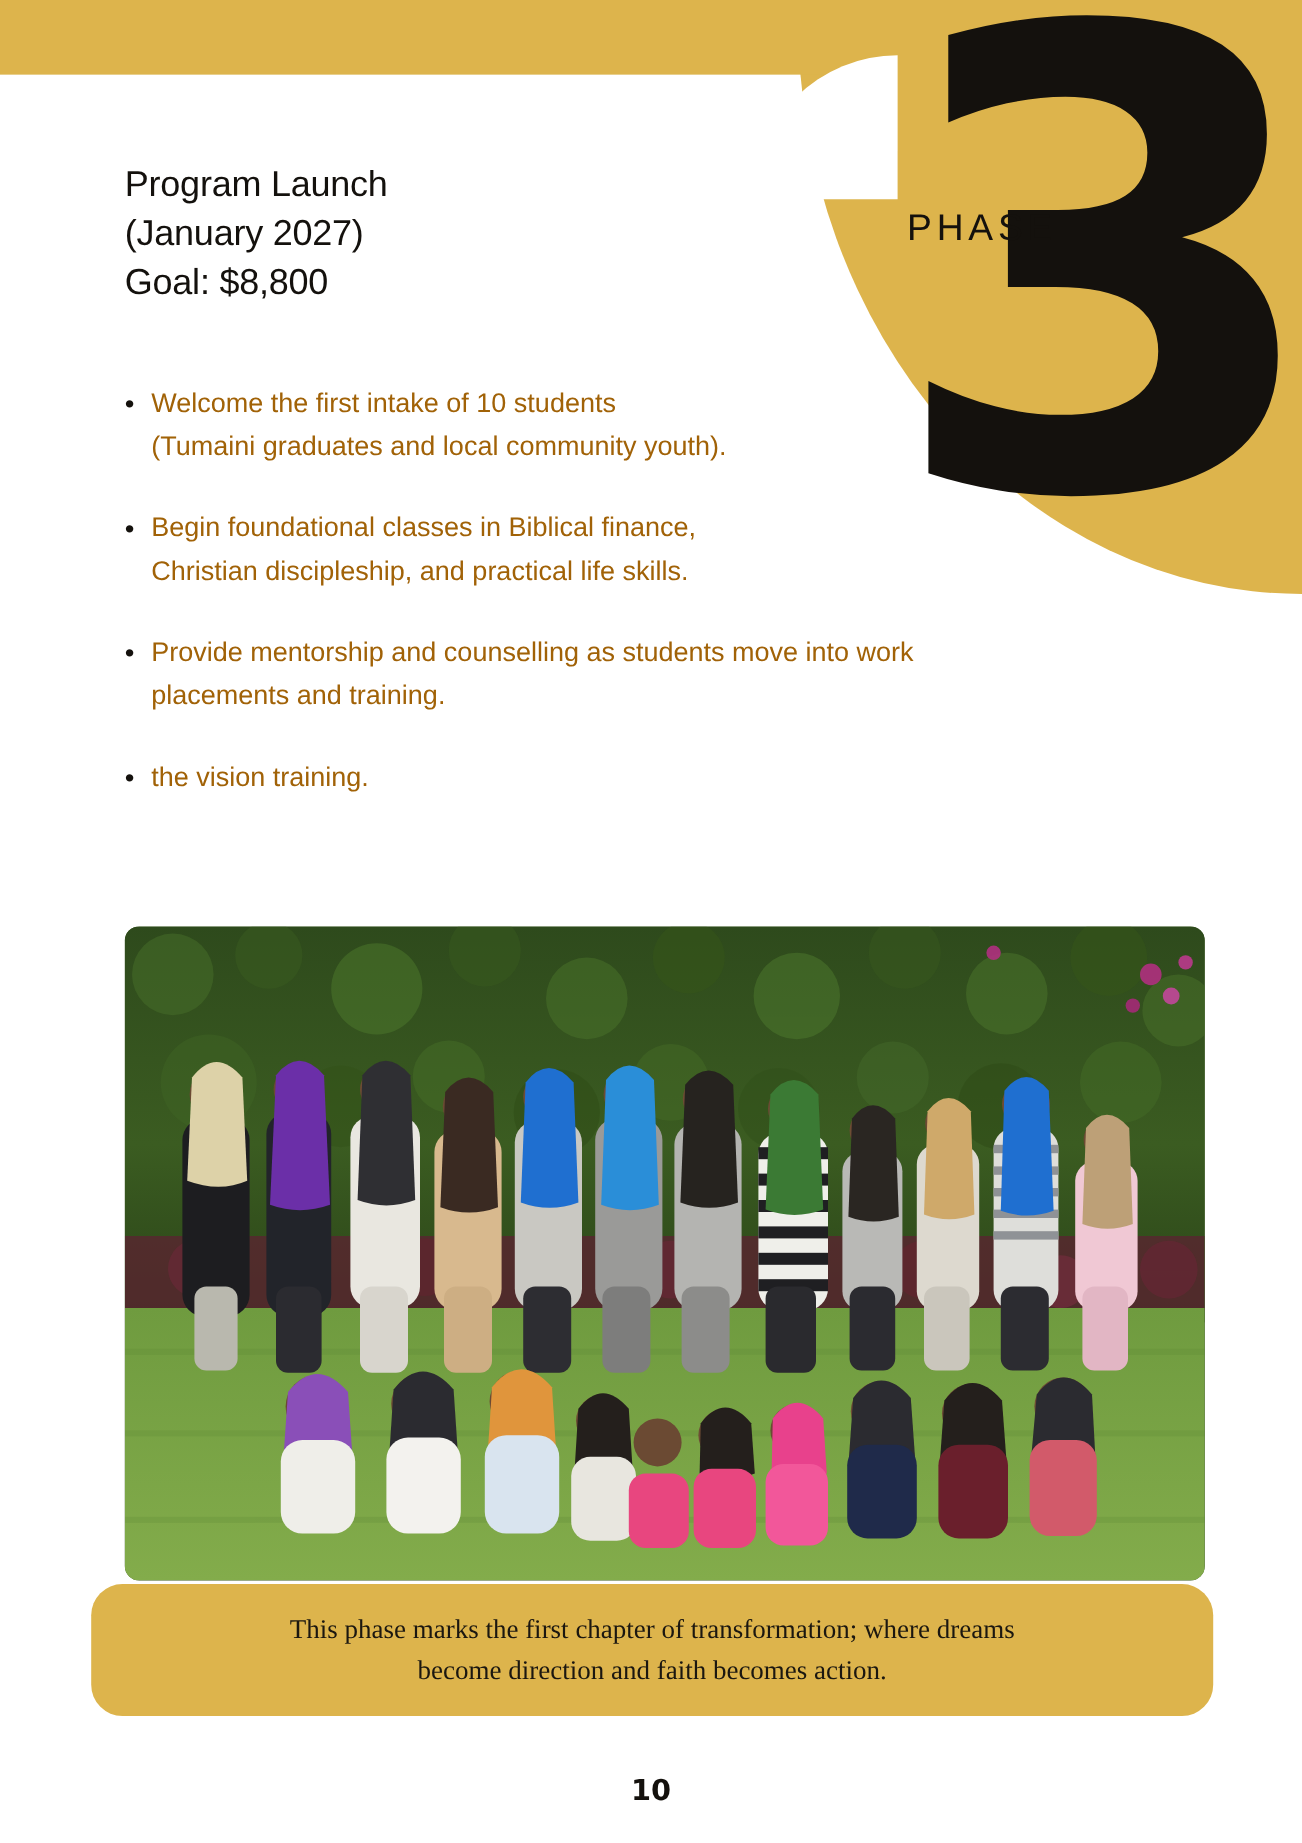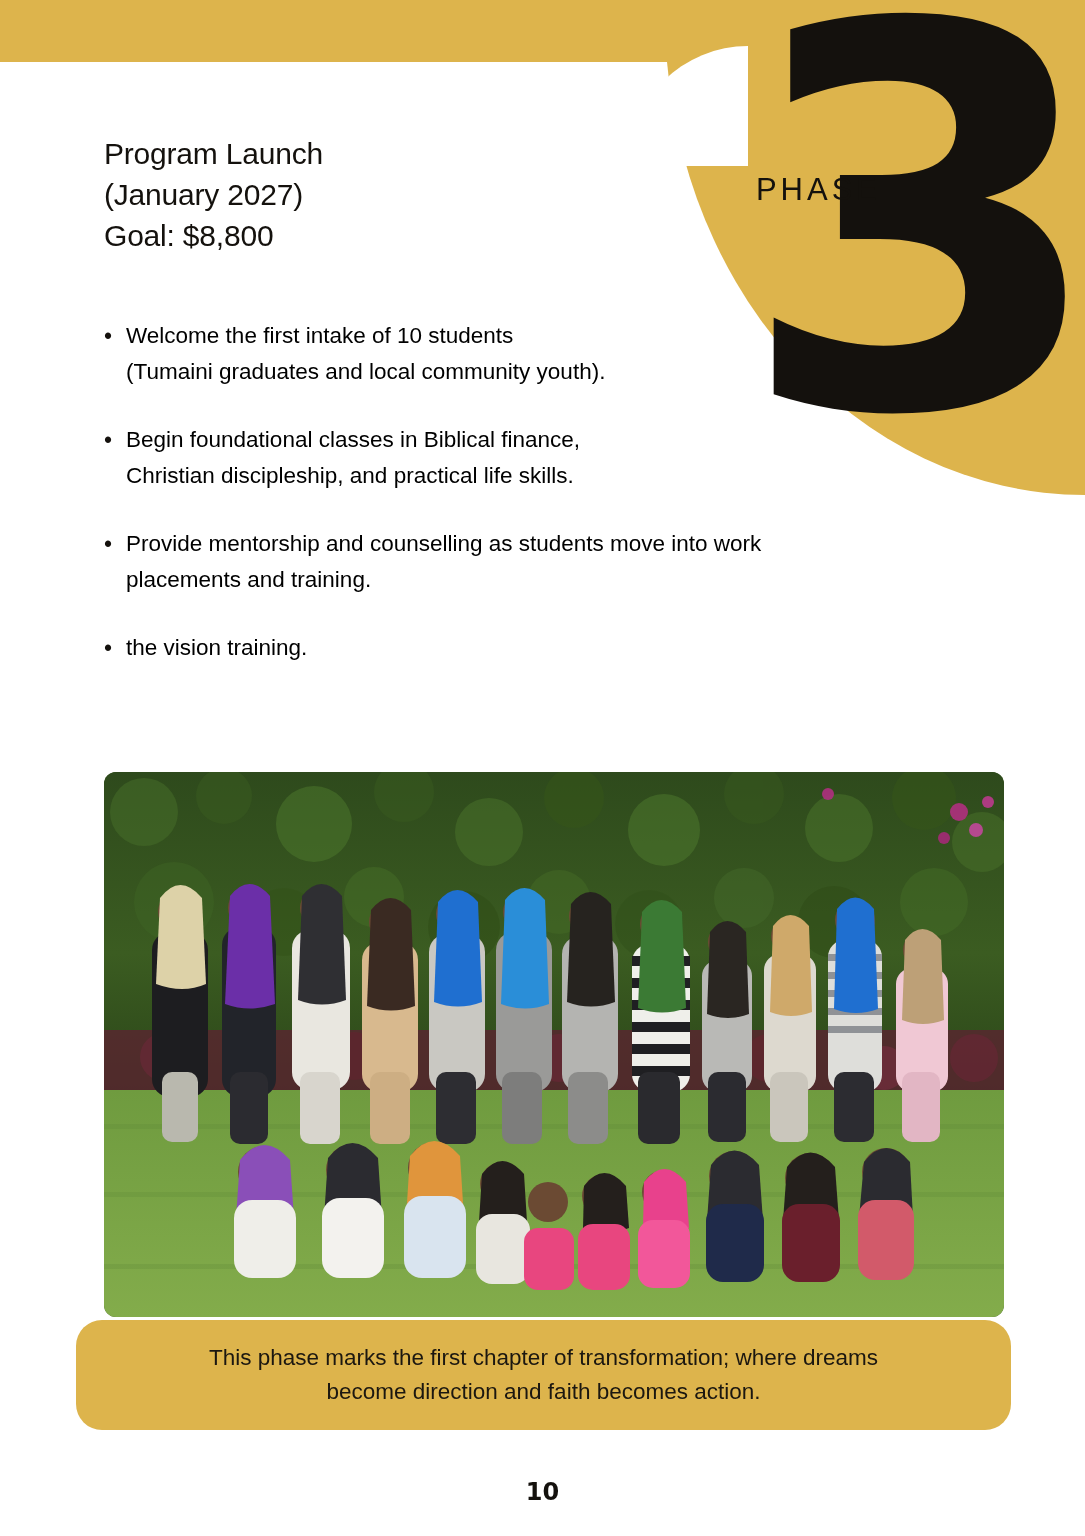--- a/index.html
+++ b/index.html
@@ -108,21 +108,21 @@
   .bullet .dot {
     width: 22px;
     flex: 0 0 22px;
     font-size: 23px;
     line-height: 36px;
     color: #14110d;
   }
   .bullet .btext {
     font-size: 22.5px;
     line-height: 36px;
-    color: #000000;
+    color: #a16207;
   }
   .bullet .btext span { display: block; white-space: nowrap; }
 
   
   .photo {
     position: absolute;
     left: 104px;
     top: 772px;
     width: 900px;
     height: 545px;
@@ -140,20 +140,21 @@
     top: 1320px;
     width: 935px;
     height: 110px;
     background: #ddb44c;
     border-radius: 26px;
     z-index: 6;
     display: flex;
     align-items: center;
     justify-content: center;
     text-align: center;
+    font-family: Liberation Serif, serif;
   }
   .caption .ctext {
     font-size: 22.5px;
     line-height: 34px;
     color: #1b1710;
     padding: 0 40px;
   }
   .caption .ctext span { display: block; }
 
   

